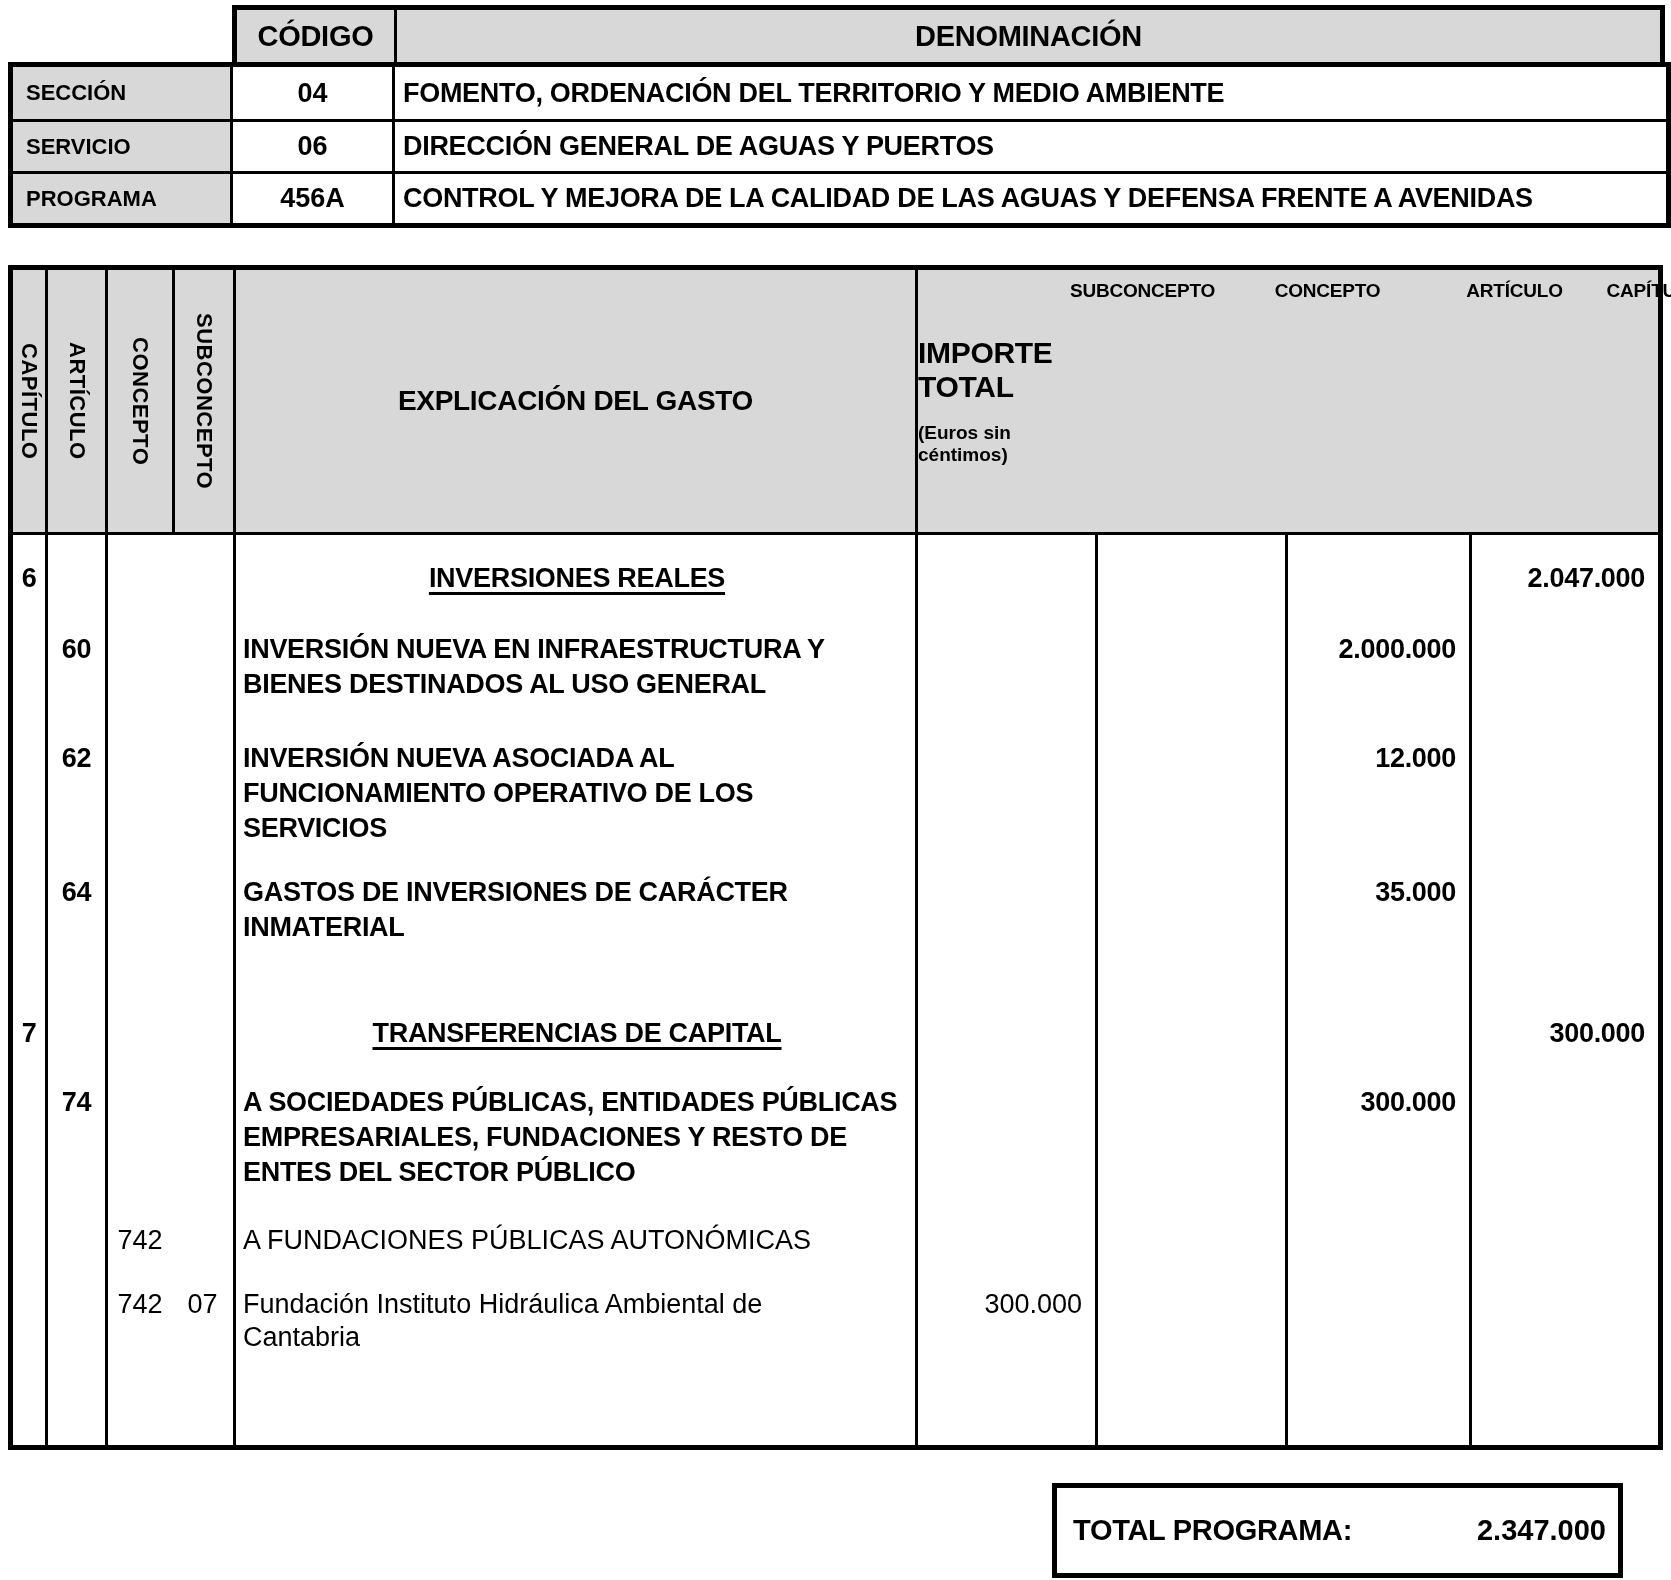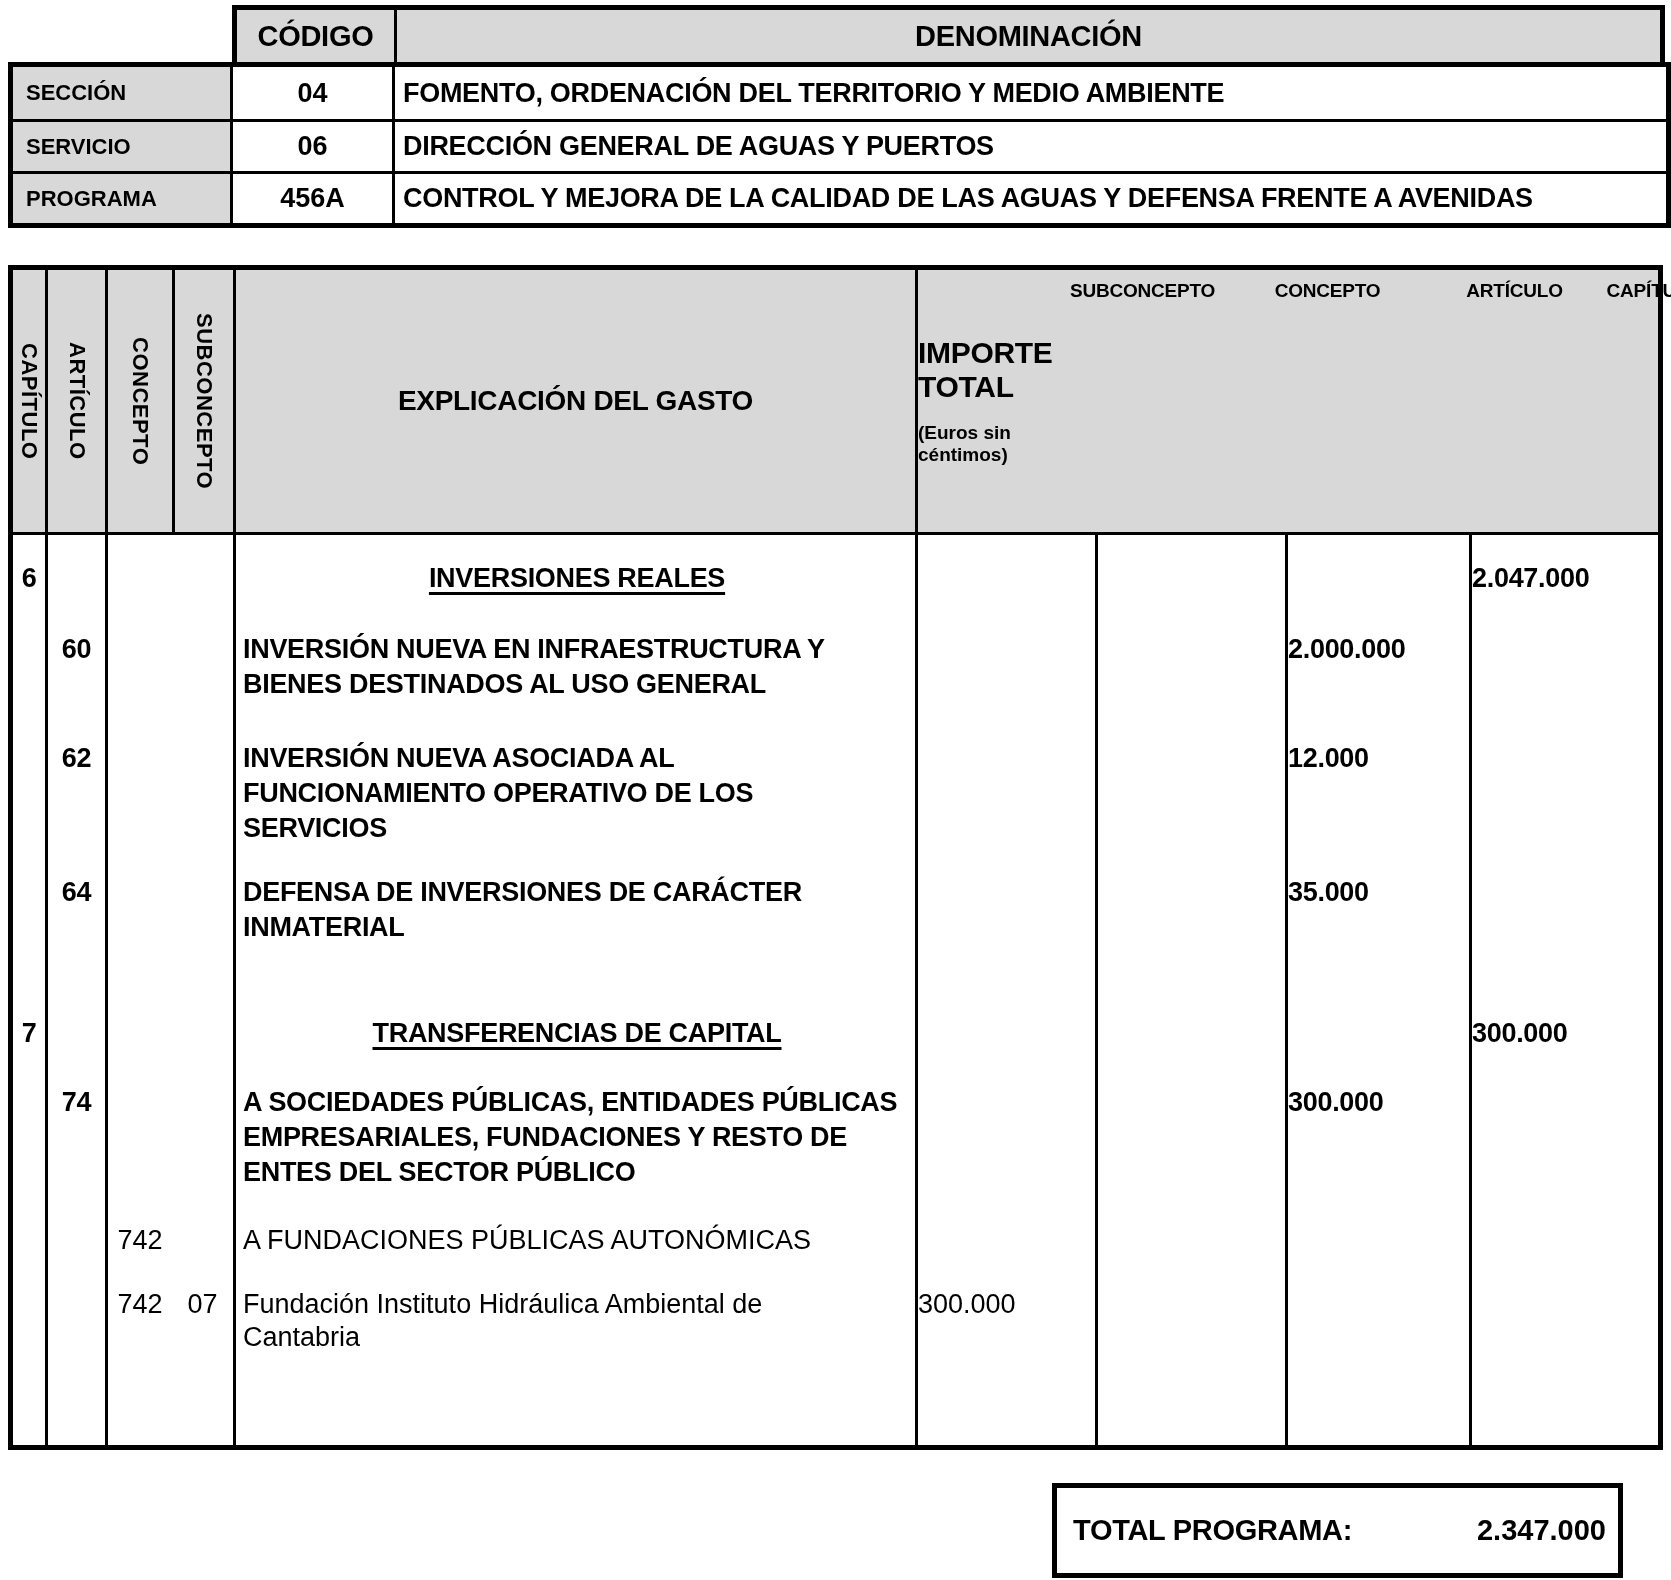--- a/index.html
+++ b/index.html
@@ -91,21 +91,21 @@
     font-weight:bold;font-size:27px;line-height:35px;letter-spacing:-0.3px;
   }
   .idc{text-align:center;}
   .expl{padding-left:7px;padding-right:4px;white-space:pre-line;}
   .expl.title{
     text-align:center;
     text-decoration:underline;
     text-decoration-thickness:3px;
     text-underline-offset:5px;
   }
-  .amt{text-align:left;padding-right:24px;}
+  .amt{text-align:right;padding-right:13px;}
   .row.reg .c{font-weight:400;font-size:27px;line-height:33px;letter-spacing:0px;}
   .filler{flex:1;}
 
   
   .total-box{
     left:1052px;top:1483px;width:571px;height:95px;
     border:5px solid var(--border);
     display:flex;align-items:center;justify-content:space-between;
     padding:0 12px 0 16px;background:#fff;
   }
@@ -205,21 +205,21 @@
         <div class="c amt bl"></div>
         <div class="c amt bl">12.000</div>
         <div class="c amt bl"></div>
       </div>
 
       <div class="row" style="height:115px;--pt:30px">
         <div class="c idc"></div>
         <div class="c idc bl">64</div>
         <div class="c idc bl"></div>
         <div class="c idc"></div>
-        <div class="c expl bl">DEFENSA DE INVERSIONES DE CARÁCTER
+        <div class="c expl bl">GASTOS DE INVERSIONES DE CARÁCTER
 INMATERIAL</div>
         <div class="c amt bl"></div>
         <div class="c amt bl"></div>
         <div class="c amt bl">35.000</div>
         <div class="c amt bl"></div>
       </div>
 
       <div class="row" style="height:105px;--pt:56px">
         <div class="c idc">7</div>
         <div class="c idc bl"></div>

